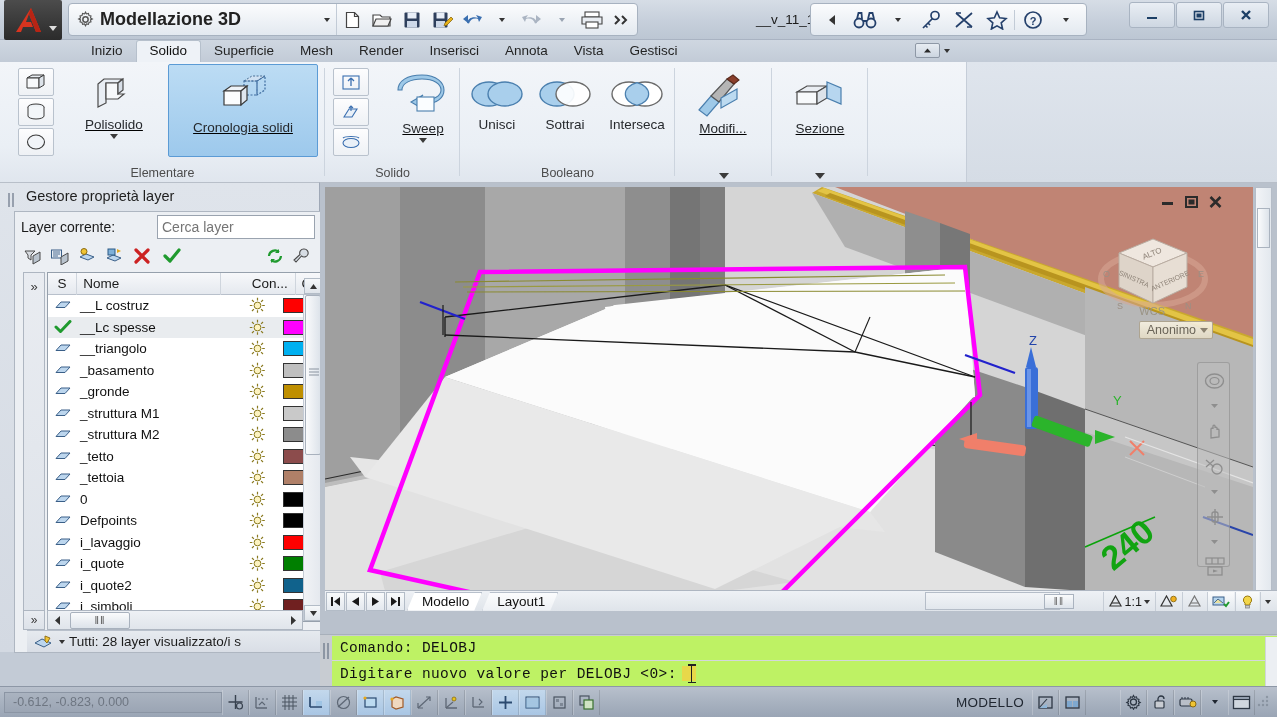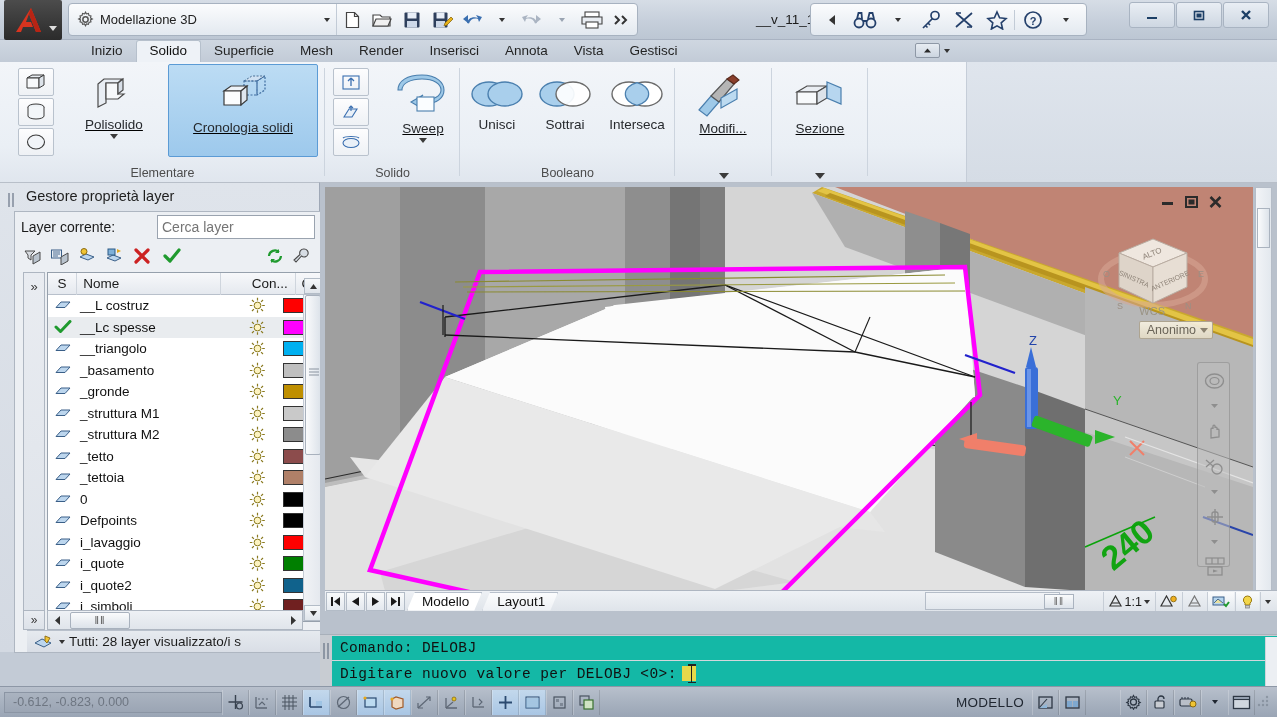--- a/index.html
+++ b/index.html
@@ -30,21 +30,21 @@
     display: flex; align-items: center;
     background: linear-gradient(180deg,#fbfcfd,#e3e9f0);
     border: 1px solid #a7b2c0; border-radius: 4px;
   }
   .ws-combo {
     display: flex; align-items: center; gap: 6px;
     padding: 0 6px 0 8px; height: 31px; min-width: 268px;
     border-right: 1px solid #c2cbd6;
   }
   .ws-combo .gear-ic { width: 17px; height: 17px; }
-  .ws-label { font-size: 13px; color: #222; flex: 1; }
+  .ws-label { font-size: 18px; color: #222; flex: 1; font-weight: bold; }
   .qat-icon {
     width: 30px; height: 31px; display: flex; align-items: center; justify-content: center;
   }
   .qat-sep { width:1px; height:20px; background:#c2cbd6; }
   .mini-caret { width:0;height:0;border-left:3.5px solid transparent;border-right:3.5px solid transparent;border-top:4.5px solid #333; }
 
   .doc-title {
     position: absolute; left: 708px; top: 3px; height: 33px;
     display: flex; align-items: center; padding: 0 8px;
     font-size: 13.5px; color: #1b1b1b; margin-left: 40px;
@@ -275,21 +275,21 @@
   .lb-ic { height:19px; padding: 0 4px; display:flex; align-items:center; justify-content:center; gap:2px;
      border-left:1px solid #c6cdd6; font-size:12.5px; color:#1a1a1a;}
 
   
   .cmdline {
     position: absolute; left: 320px; top: 634px; width: 957px; height: 52px;
     background: #c8ccd2; border-top: 1px solid #a8b0ba;
   }
   .cmd-grip { position:absolute; left:3px; top:8px; width: 6px; height: 16px;
      border-left: 2px solid #8d96a3; border-right: 2px solid #8d96a3; }
-  .cmd-inner { position: absolute; left: 12px; top: 1px; width: 945px; height: 50px; background: #14b8a6; }
+  .cmd-inner { position: absolute; left: 12px; top: 1px; width: 945px; height: 50px; background: #bef264; }
   .cmd-row {
     height: 25px; display: flex; align-items: center; padding-left: 8px;
     font-family: "Liberation Mono", monospace; font-size: 14.5px; color: #111;
     border-bottom: 1px solid #d3d7dc; letter-spacing: 0.4px;
   }
   .cmd-cursor { display:inline-block; width: 14px; height: 15px; background: #e8d84a; margin-left: 5px; position:relative; }
   .cmd-ibeam { position:absolute; left: 9px; top: -2px; width: 1.5px; height: 19px; background: #222; }
   .cmd-ibeam:before, .cmd-ibeam:after { content:''; position:absolute; left:-3px; width:8px; height:1.5px; background:#222; }
   .cmd-ibeam:before { top: 0; } .cmd-ibeam:after { bottom: 0; }
   .cmd-scroll { position:absolute; right: 0; top: 1px; width: 12px; height: 50px; background:#eceff3; border-left:1px solid #d0d5db;}

